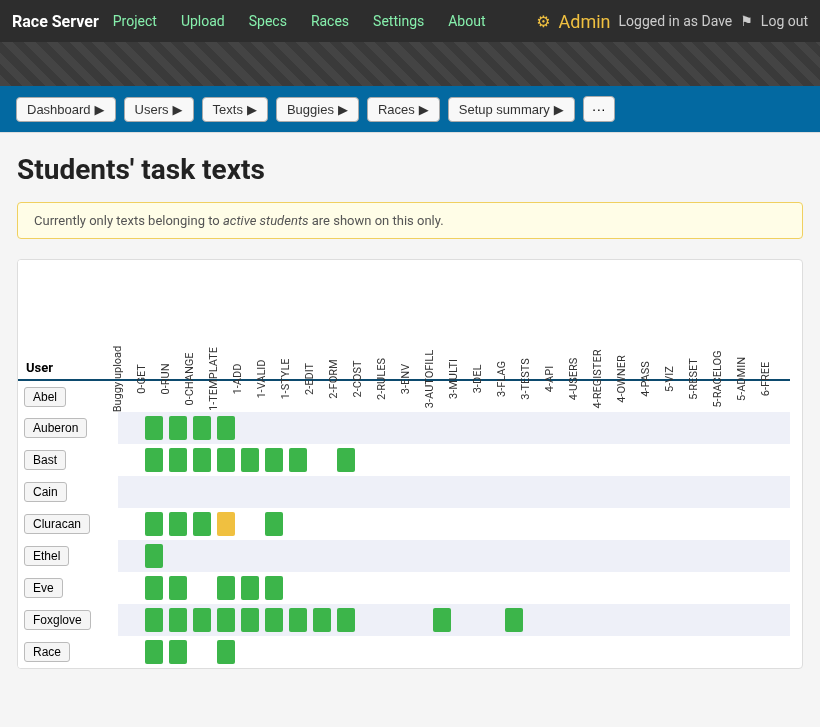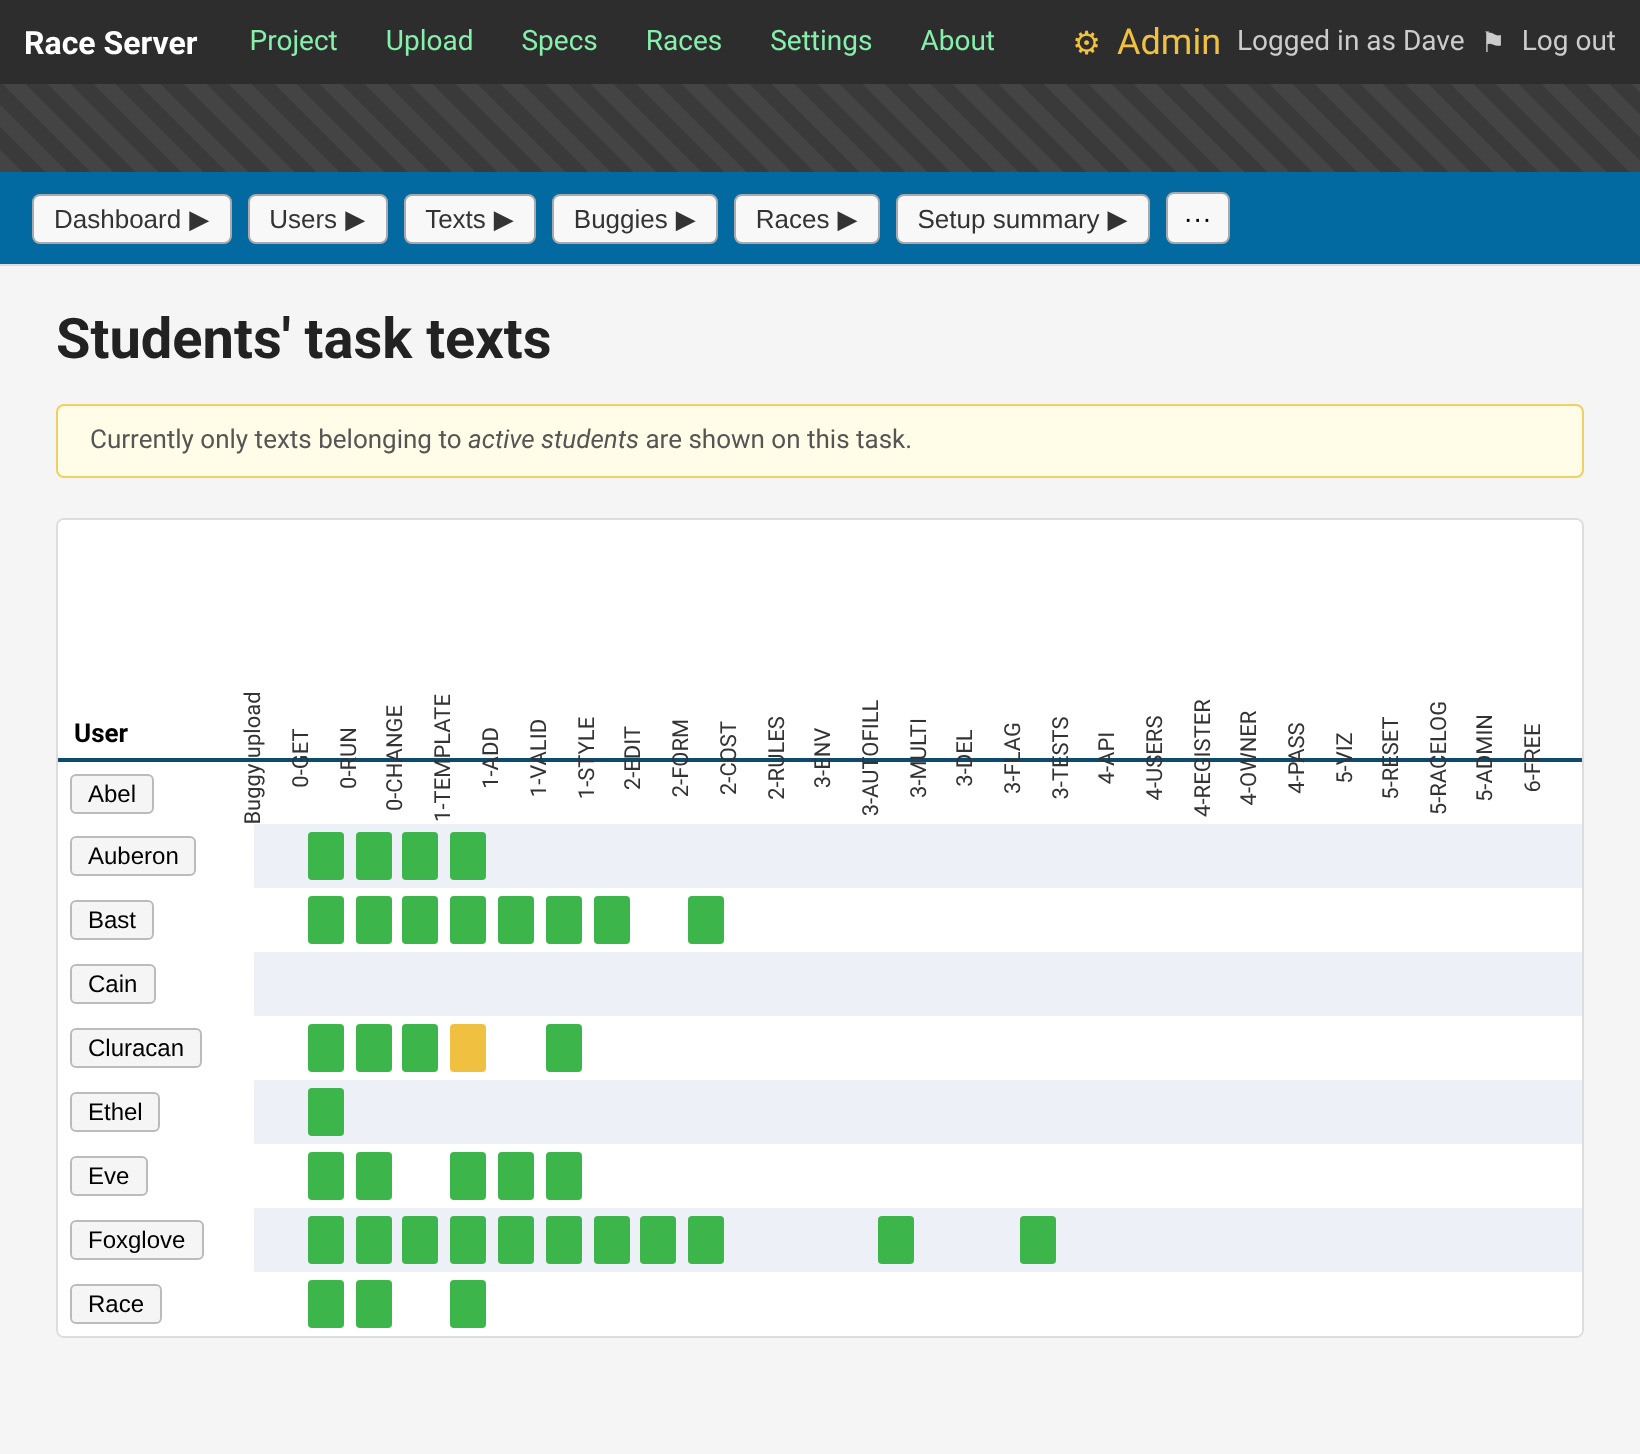--- a/index.html
+++ b/index.html
@@ -11,21 +11,20 @@
       display: flex;
       align-items: center;
       padding: 0 12px;
       height: 42px;
       gap: 4px;
     }
     .navbar-brand {
       color: #fff;
       font-weight: bold;
       font-size: 16px;
-      margin-right: 12px;
       white-space: nowrap;
     }
     .nav-link {
       color: #86efac;
       text-decoration: none;
       padding: 4px 10px;
       border-radius: 4px;
       font-size: 14px;
       cursor: pointer;
     }
@@ -78,21 +77,21 @@
       border: 1px solid #aaa;
       background: #f8f8f8;
       padding: 4px 8px;
       border-radius: 4px;
       cursor: pointer;
       font-size: 14px;
     }
 
     
     .main-content {
-      padding: 20px 28px;
+      padding: 20px 17px;
       max-width: 820px;
     }
     .page-title {
       font-size: 28px;
       font-weight: bold;
       color: #222;
       margin-bottom: 16px;
     }
     .info-banner {
       background: #fffde7;
@@ -246,21 +245,21 @@
     <span>Setup summary</span>
     <span>▶</span>
   </button>
   <button class="breadcrumb-more">···</button>
 </div>
 
 <div class="main-content">
   <h1 class="page-title">Students' task texts</h1>
 
   <div class="info-banner">
-    <span>Currently only texts belonging to </span><em>active students</em><span> are shown on this task.</span>
+    <span>Currently only texts belonging to </span><em>active students</em><span> are shown on this only.</span>
   </div>
 
   <div class="table-wrapper">
     <table id="main-table">
       <thead>
         <tr class="header-row" id="header-row">
           <th class="user-col">User</th>
 
         <th class="rotated">
               <div>Buggy upload</div>

